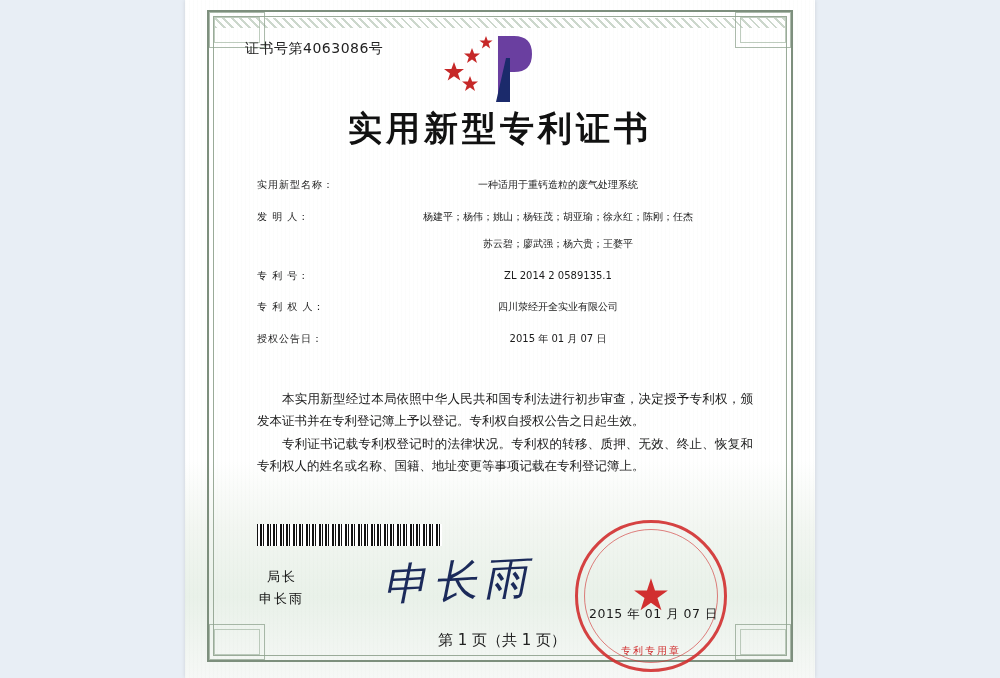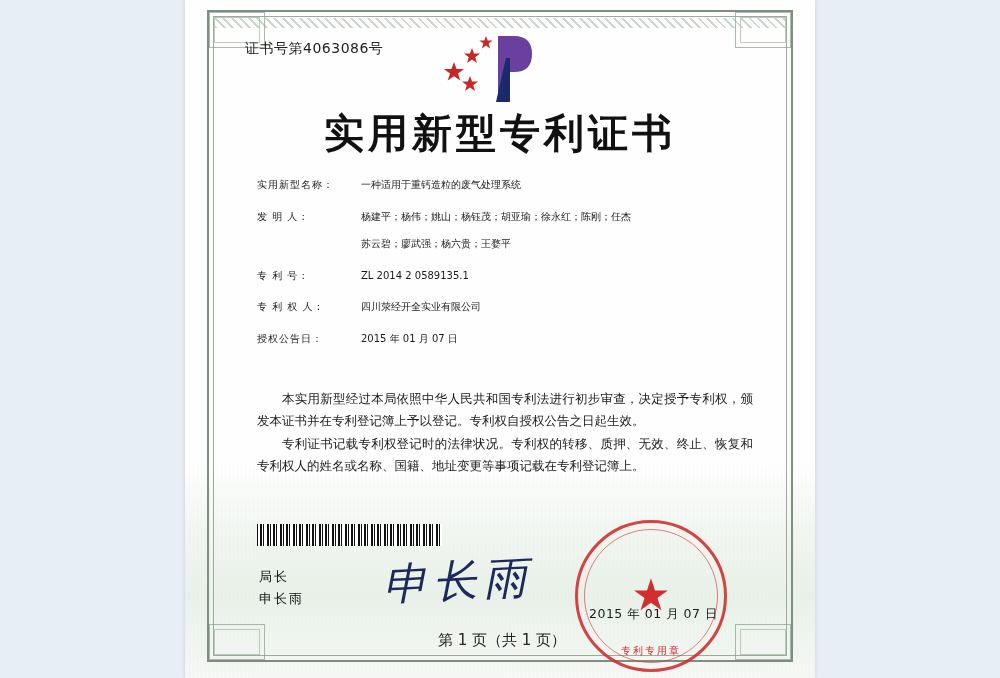--- a/index.html
+++ b/index.html
@@ -142,21 +142,21 @@
     font-size: 7.5px;
     font-family: "DejaVu Sans", sans-serif;
     letter-spacing: .5px;
   }
 
   .title {
     position: absolute;
     left: 0; right: 0;
     top: 106px;
     text-align: center;
-    font-size: 40px;
+    font-size: 34px;
     font-weight: bold;
     letter-spacing: 4px;
     color: #111;
     font-family: "DejaVu Sans", sans-serif;
   }
 
   .fields {
     position: absolute;
     left: 72px;
     right: 60px;
@@ -172,20 +172,21 @@
     line-height: 1.45;
   }
   .field-label {
     width: 104px;
     flex: 0 0 104px;
     letter-spacing: 1px;
     white-space: nowrap;
   }
   .field-value {
     flex: 1 1 auto;
+    text-align: center;
   }
   .row-inventors { margin-bottom: 13px; }
   .row-inventors2 {
     margin-bottom: 17px;
   }
   .row-inventors2 .field-label { visibility: hidden; }
 
   .paras {
     position: absolute;
     left: 72px;
@@ -209,21 +210,21 @@
     width: 185px;
     height: 22px;
     background:
       repeating-linear-gradient(90deg,
         #111 0 1px, #fff 1px 3px, #111 3px 5px, #fff 5px 6px,
         #111 6px 7px, #fff 7px 10px, #111 10px 12px, #fff 12px 13px);
   }
 
   .director-label {
     position: absolute;
-    left: 74px;
+    left: 82px;
     top: 568px;
     font-size: 13px;
     letter-spacing: 2px;
     color: #111;
     font-family: Liberation Sans, sans-serif;
   }
   .director-name {
     position: absolute;
     left: 74px;
     top: 590px;

